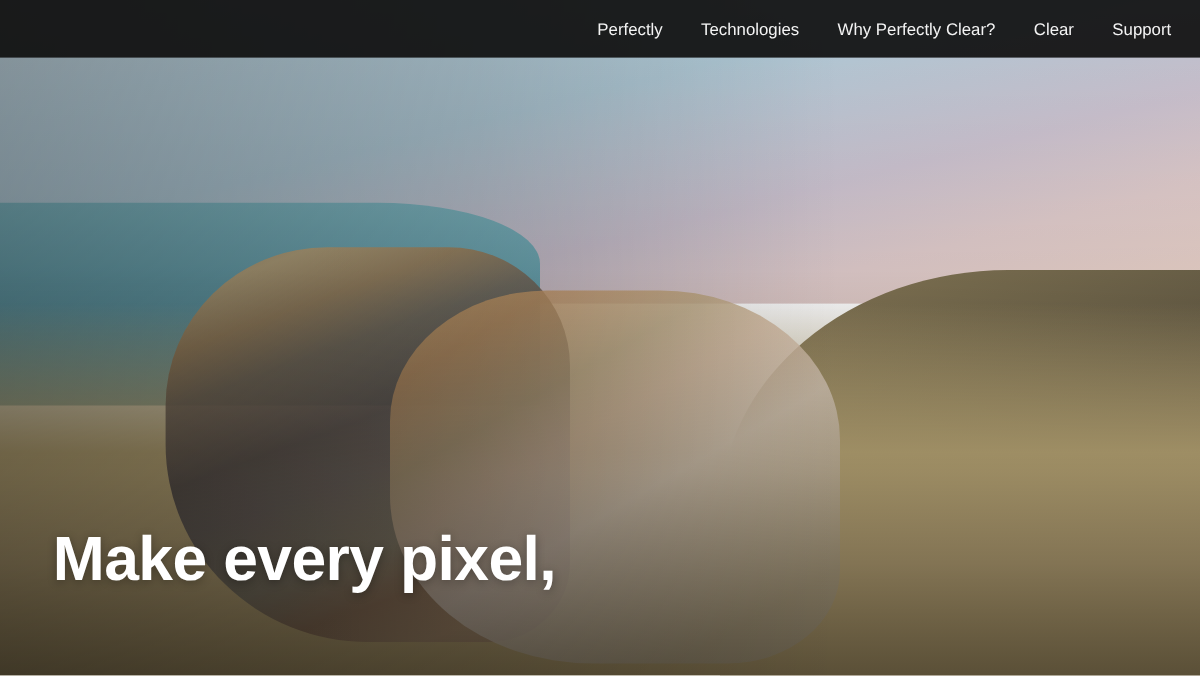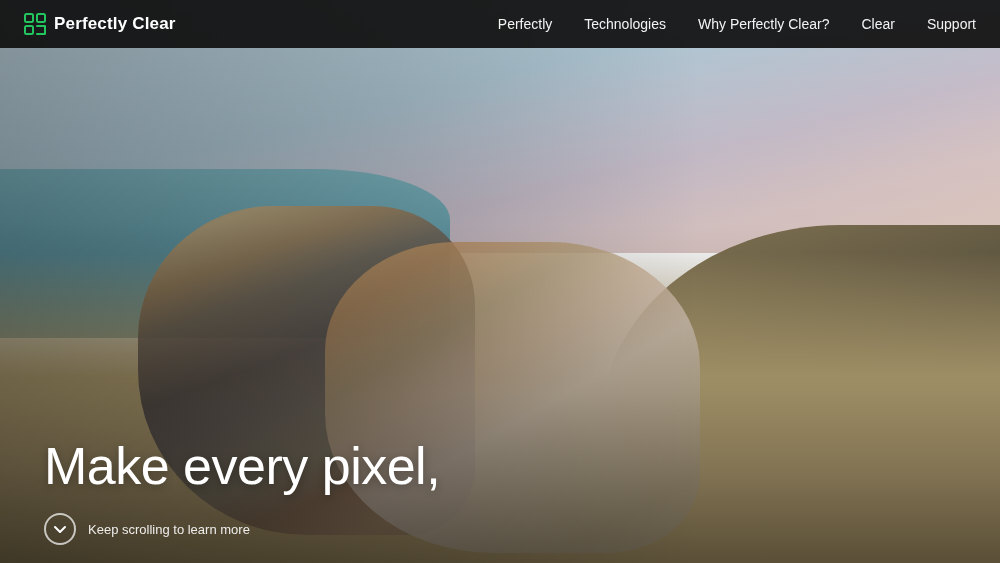--- a/index.html
+++ b/index.html
@@ -186,21 +186,21 @@
     
     .hero-content {
       position: absolute;
       bottom: 68px;
       left: 44px;
       color: #fff;
       max-width: 520px;
     }
     .hero-headline {
       font-size: 52px;
-      font-weight: 400;
+      font-weight: 700;
       line-height: 1.12;
       letter-spacing: -0.5px;
       text-shadow: 0 2px 8px rgba(0,0,0,0.3);
     }
 
     
     .scroll-indicator {
       position: absolute;
       bottom: 18px;
       left: 44px;
@@ -241,46 +241,28 @@
   <div class="hero-dune"></div>
   <div class="hero-sand"></div>
   <div class="hero-figures">
     <div class="figure-left"></div>
     <div class="figure-right"></div>
   </div>
   <div class="hero-overlay"></div>
   <div class="hero-overlay-left"></div>
 
   <nav>
-    <a class="nav-logo" href="#">
-      <svg class="logo-icon" viewBox="0 0 22 22" fill="none" xmlns="http://www.w3.org/2000/svg">
-        <rect x="1" y="1" width="8" height="8" rx="1.5" stroke="#22c55e" stroke-width="2" fill="none"></rect>
-        <rect x="13" y="1" width="8" height="8" rx="1.5" stroke="#22c55e" stroke-width="2" fill="none"></rect>
-        <rect x="1" y="13" width="8" height="8" rx="1.5" stroke="#22c55e" stroke-width="2" fill="none"></rect>
-        <rect x="13" y="13" width="8" height="8" rx="1.5" stroke="#22c55e" stroke-width="0" fill="none"></rect>
-        <path d="M13 13 L21 13 L21 21 L13 21" stroke="#22c55e" stroke-width="2" fill="none" stroke-linecap="round" stroke-linejoin="round"></path>
-      </svg>
-      <span>Perfectly Clear</span>
-    </a>
     <div class="nav-links">
       <a class="nav-link" href="#">Perfectly</a>
       <a class="nav-link" href="#">Technologies</a>
       <a class="nav-link" href="#">Why Perfectly Clear?</a>
       <a class="nav-link" href="#">Clear</a>
       <a class="nav-link" href="#">Support</a>
     </div>
   </nav>
 
   <div class="hero-content">
     <h1 class="hero-headline">
       <span>Make every pixel,</span><br>
     </h1>
   </div>
 
-  <div class="scroll-indicator">
-    <div class="scroll-circle">
-      <svg viewBox="0 0 14 14" fill="none" xmlns="http://www.w3.org/2000/svg">
-        <path d="M2 5 L7 10 L12 5" stroke="white" stroke-width="2" stroke-linecap="round" stroke-linejoin="round"></path>
-      </svg>
-    </div>
-    <span class="scroll-text">Keep scrolling to learn more</span>
-  </div>
 </div>
 
 </body></html>

